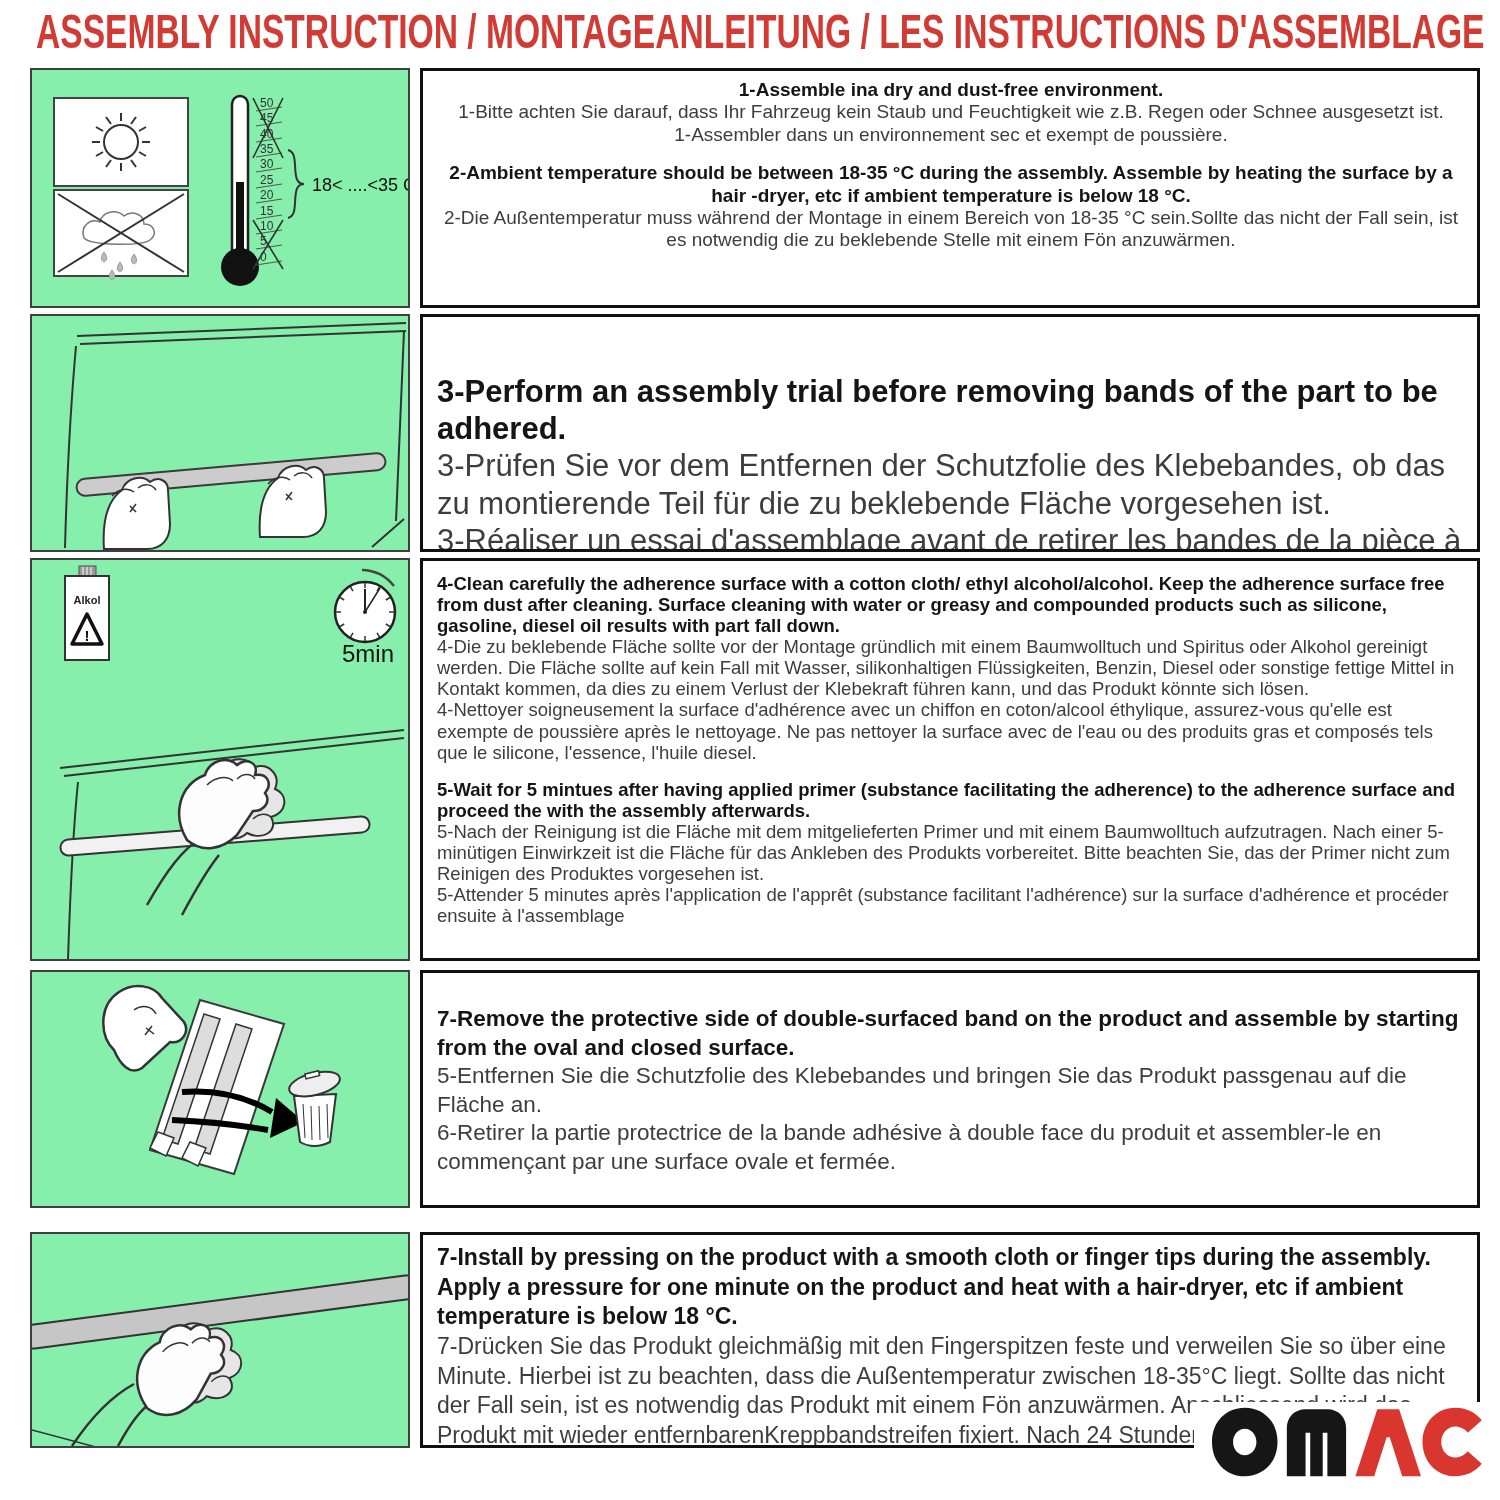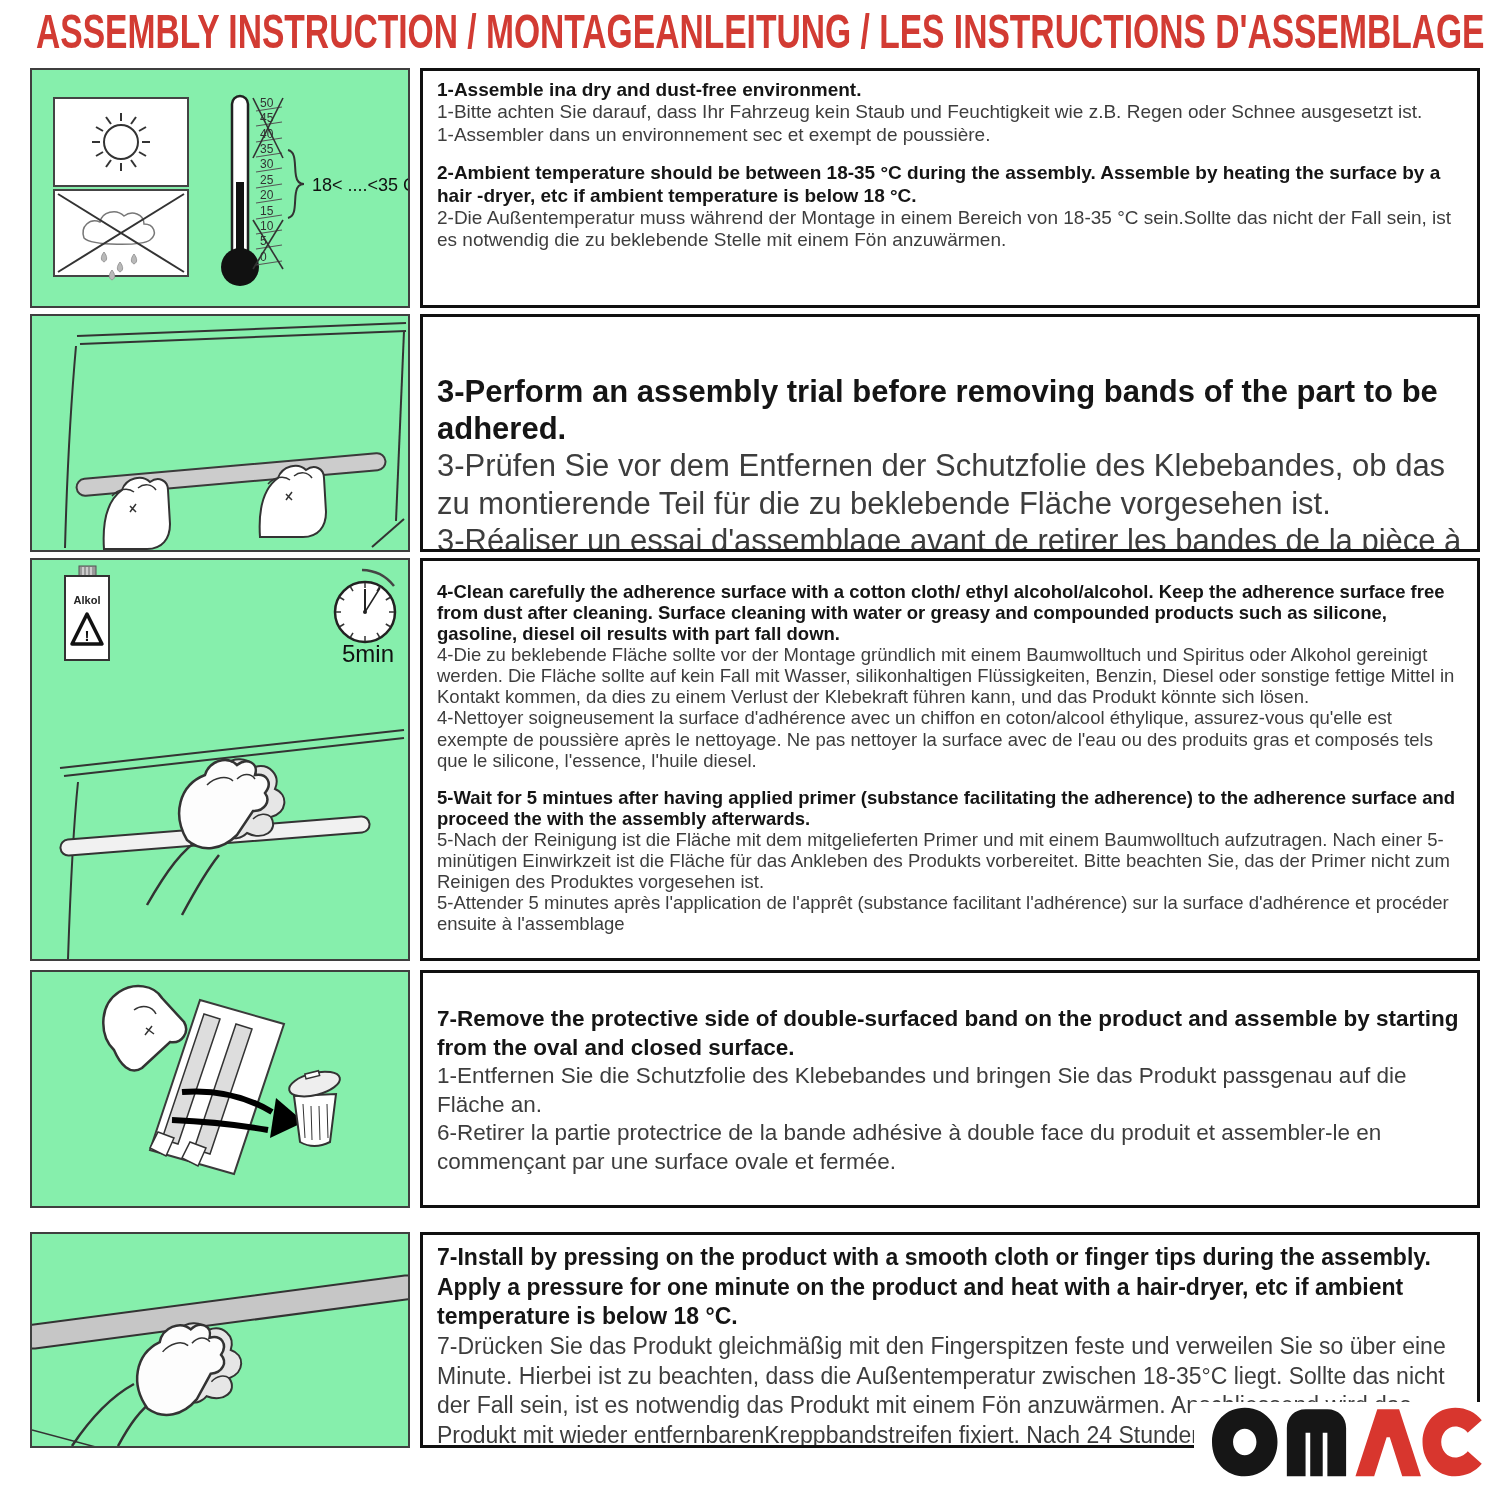--- a/index.html
+++ b/index.html
@@ -6,23 +6,23 @@
   body{width:1500px;height:1500px;font-family:"Liberation Sans",sans-serif;position:relative;overflow:hidden;}
   .page{position:absolute;left:0;top:0;width:1500px;height:1500px;background:#fff;}
   .title{position:absolute;left:36px;top:4px;font-size:48px;font-weight:bold;color:#d23b33;
          white-space:nowrap;transform:scaleX(0.70);transform-origin:left top;letter-spacing:0px;}
   .illus{position:absolute;left:30px;width:380px;border:2px solid #3f3f3f;background:#86efac;box-sizing:border-box;}
   .tbox{position:absolute;left:420px;width:1060px;border:3px solid #101010;background:#fff;box-sizing:border-box;
         padding:8px 12px 6px 14px;color:#3d3d3d;overflow:hidden;}
   .tbox p{margin:0;}
   .tbox p.b{font-weight:bold;color:#151515;}
   .tbox p.gap{margin-top:16px;}
-  .r1i{top:68px;height:240px;}   .r1t{top:68px;height:240px;font-size:19px;line-height:1.18;}
+  .r1i{top:68px;height:240px;}   .r1t{top:68px;height:240px;font-size:19px;line-height:1.18;text-align:center;}
   .r2i{top:314px;height:238px;}  .r2t{top:314px;height:238px;font-size:31px;line-height:1.2;padding-top:56px;}
-  .r3i{top:558px;height:403px;}  .r3t{top:558px;height:403px;font-size:18.5px;line-height:1.14;padding-top:20px;}
+  .r3i{top:558px;height:403px;}  .r3t{top:558px;height:403px;font-size:18.5px;line-height:1.14;padding-top:12px;}
   .r4i{top:970px;height:238px;}  .r4t{top:970px;height:238px;font-size:22.5px;line-height:1.27;padding-top:32px;}
   .r5i{top:1232px;height:216px;} .r5t{top:1232px;height:216px;font-size:23px;line-height:1.29;}
   .logo{position:absolute;top:1402px;right:12px;background:#fff;padding:4px 0 4px 18px;z-index:5;}
   svg{display:block;}
   svg text{font-family:"Liberation Sans",sans-serif;}
 </style>
 </head>
 <body>
 
 <div class="page">
@@ -232,21 +232,21 @@
         </g>
         <g transform="rotate(-14 21 16)">
           <ellipse cx="21" cy="14" rx="26" ry="11" fill="#eee" stroke="#333" stroke-width="2"></ellipse>
           <rect x="14" y="2" width="14" height="5" fill="#fff" stroke="#333" stroke-width="1.5"></rect>
         </g>
       </g>
     </svg>
   </div>
   <div class="tbox r4t">
     <p class="b">7-Remove the protective side of double-surfaced band on the product and assemble by starting from the oval and closed surface.</p>
-    <p>1-Entfernen Sie die Schutzfolie des Klebebandes und bringen Sie das Produkt passgenau auf die Fläche an.</p>
+    <p>5-Entfernen Sie die Schutzfolie des Klebebandes und bringen Sie das Produkt passgenau auf die Fläche an.</p>
     <p>6-Retirer la partie protectrice de la bande adhésive à double face du produit et assembler-le en commençant par une surface ovale et fermée.</p>
   </div>
 
   <div class="illus r5i">
     <svg viewBox="0 0 376 212" width="376" height="212">
       <rect x="-12" y="66" width="400" height="24" rx="12" transform="rotate(-7.5 188 78)" fill="#c6c6c6" stroke="#333" stroke-width="2"></rect>
       <path d="M0,196 C30,204 60,212 90,220" fill="none" stroke="#333" stroke-width="1.5"></path>
       <g>
         <path d="M40,212 C60,182 80,162 102,150" fill="none" stroke="#333" stroke-width="2.5"></path>
         <path d="M86,212 C98,190 108,176 122,166" fill="none" stroke="#333" stroke-width="2.5"></path>

